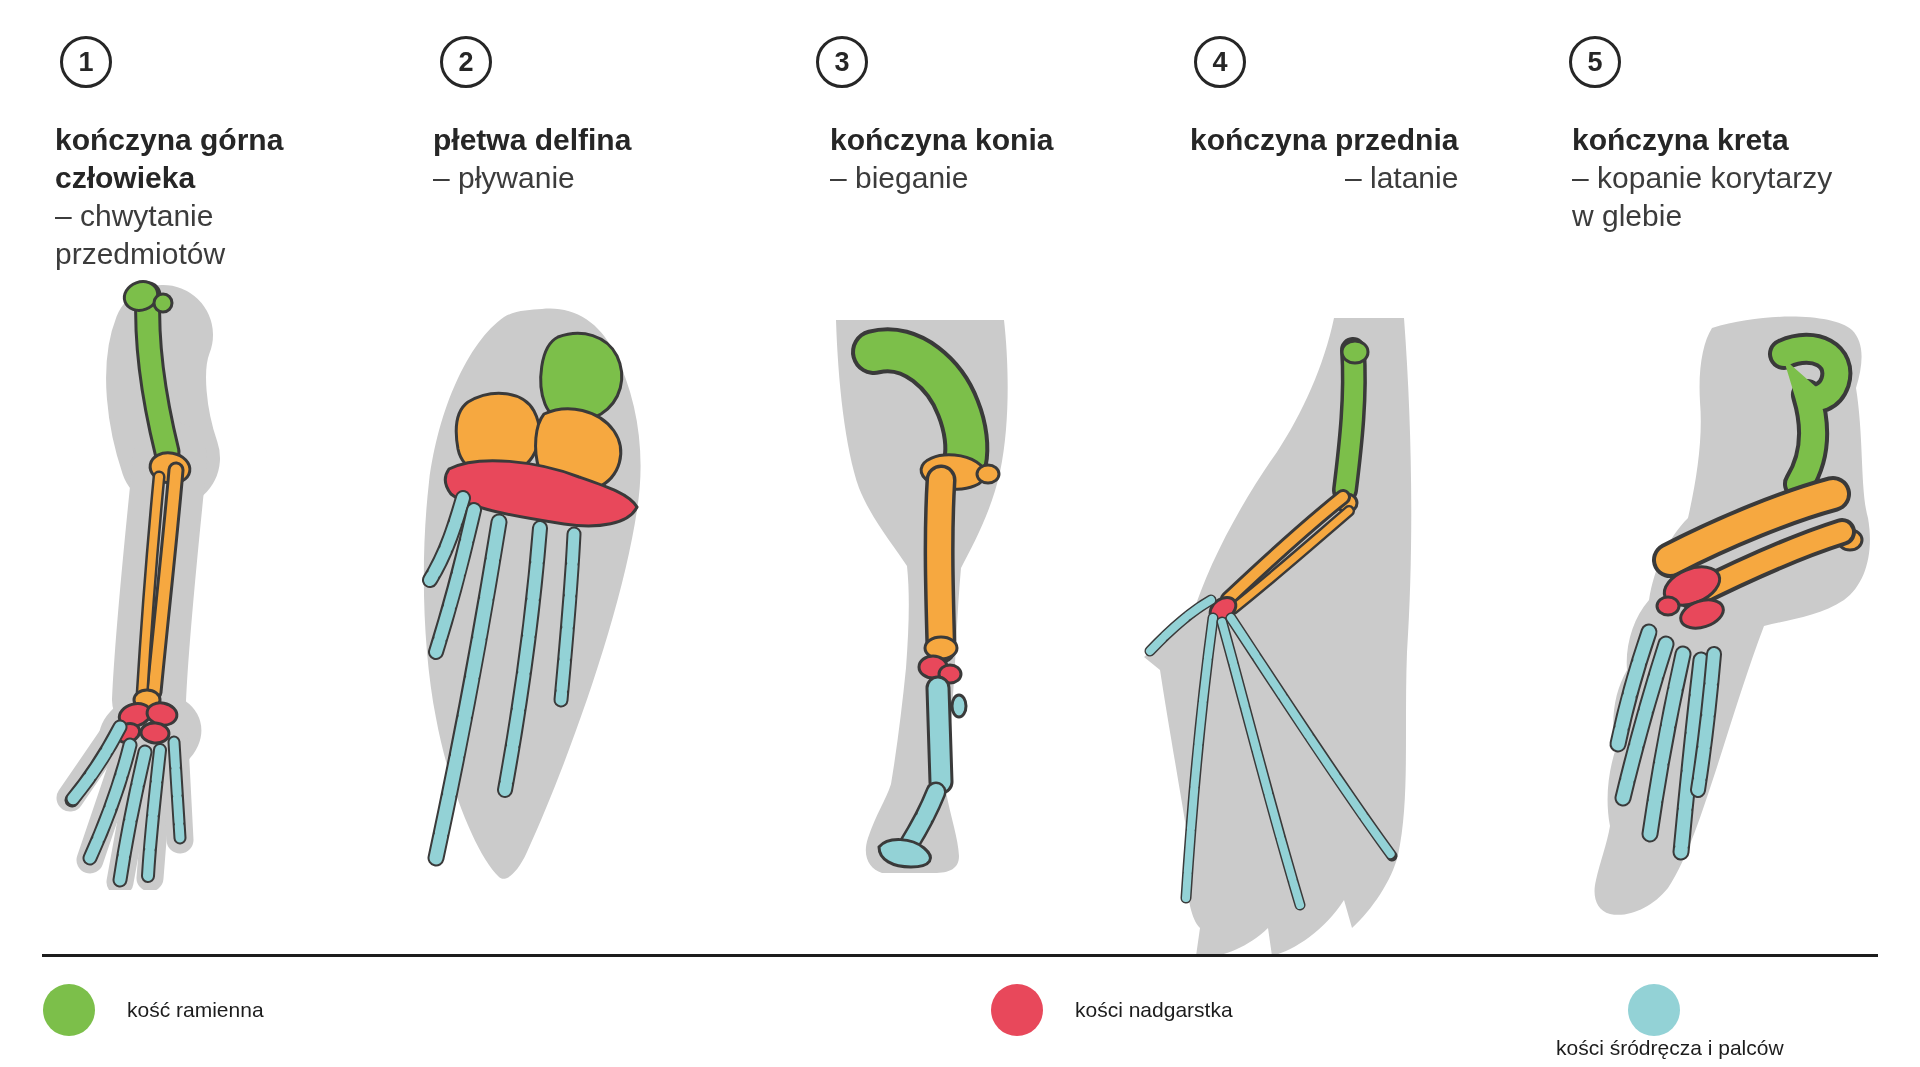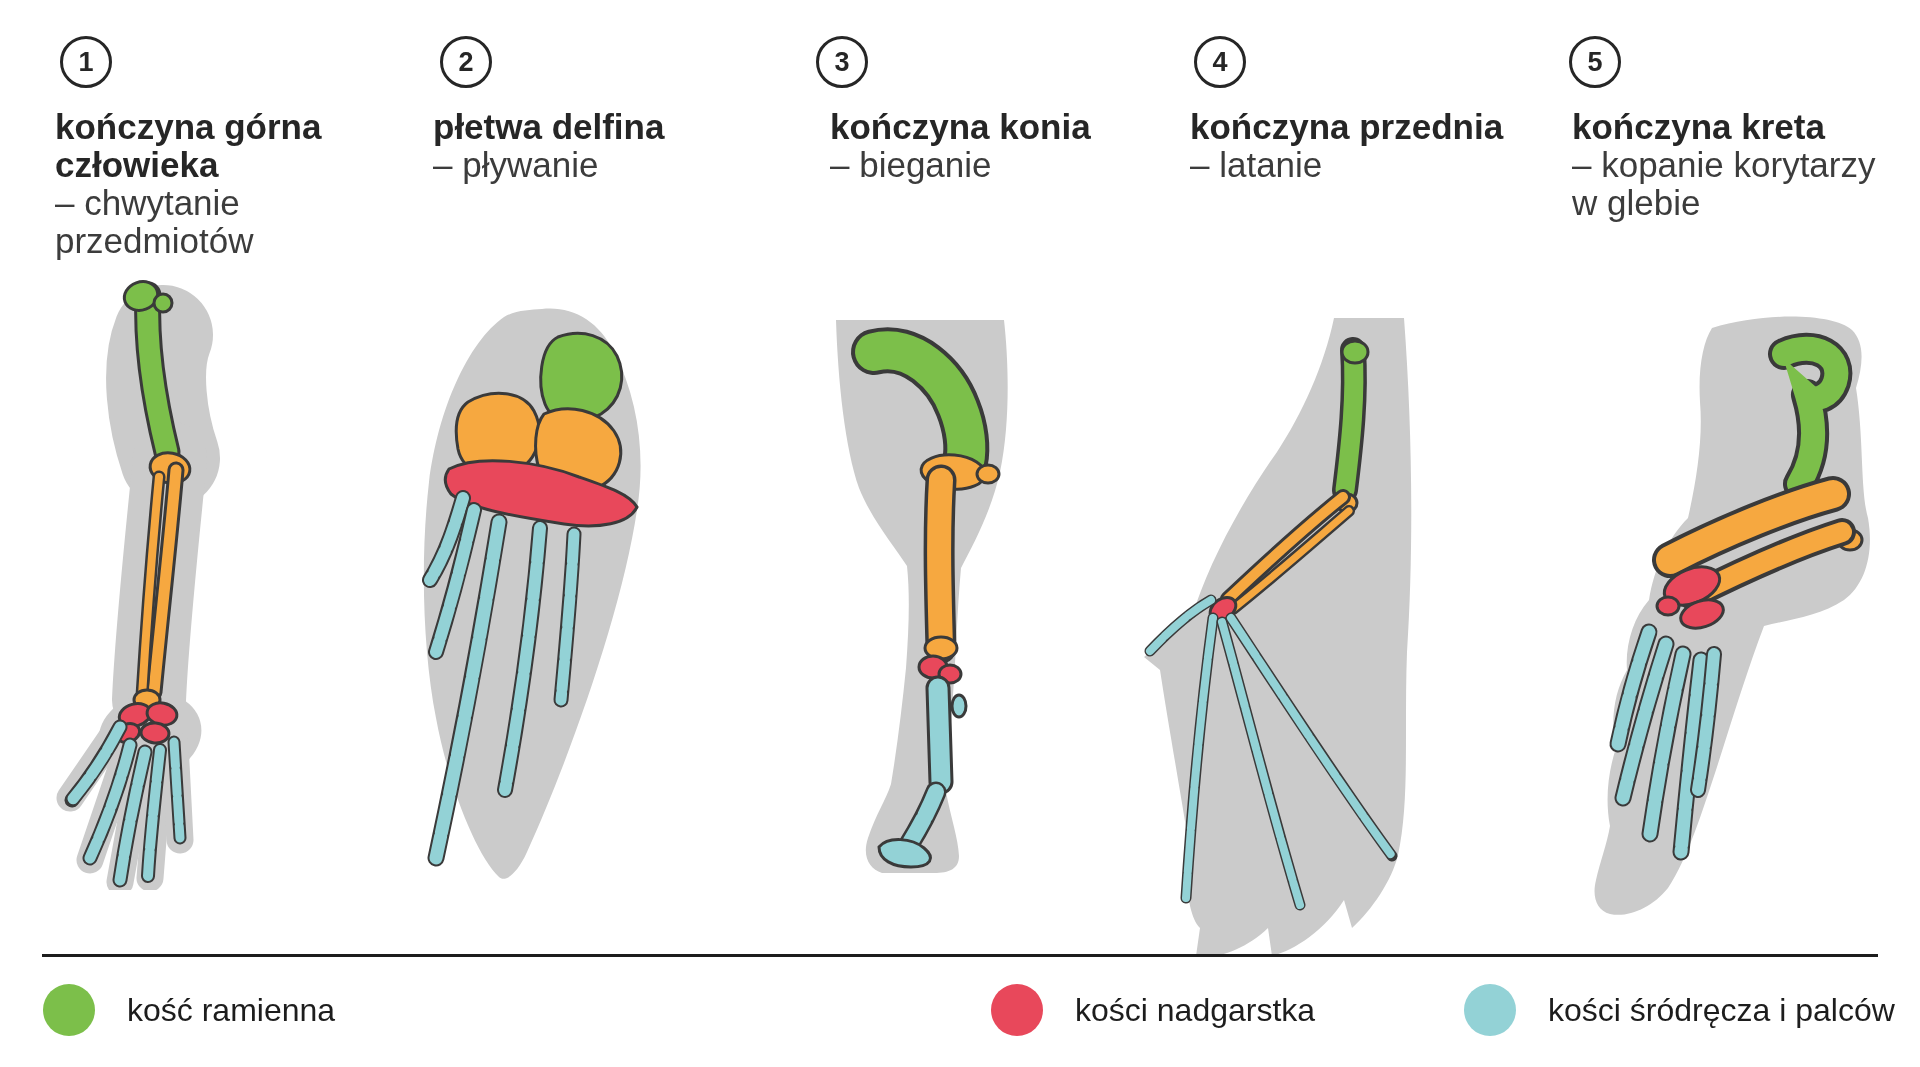--- a/index.html
+++ b/index.html
@@ -1,42 +1,42 @@
 <!DOCTYPE html>
 <html lang="pl"><head>
 <meta charset="utf-8">
 <style>
   html,body{margin:0;padding:0;background:#ffffff;}
   #stage{position:relative;width:1920px;height:1067px;background:#ffffff;overflow:hidden;
          font-family:"Liberation Sans","DejaVu Sans",sans-serif;color:#262626;}
   .num-circle{position:absolute;width:52px;height:52px;border:3px solid #262626;border-radius:50%;
               box-sizing:border-box;display:flex;align-items:center;justify-content:center;
               font-size:27px;font-weight:bold;color:#262626;background:#fff;}
-  .panel-text{position:absolute;top:108px;font-size:35px;line-height:38px;color:#3c3c3c;}
+  .panel-text{position:absolute;top:121px;font-size:30px;line-height:38px;color:#3c3c3c;}
   .panel-text .bold{font-weight:bold;color:#262626;}
   .panel-svg{position:absolute;}
   
   .sil{fill:#CBCBCB;stroke:none;}
   .silst{fill:none;stroke:#CBCBCB;stroke-linecap:round;stroke-linejoin:round;}
   .o{fill:none;stroke:#3A3A3A;stroke-linecap:round;stroke-linejoin:round;}
   .sg{fill:none;stroke:#7CBF4A;stroke-linecap:round;}
   .sor{fill:none;stroke:#F6A840;stroke-linecap:round;}
   .sbl{fill:none;stroke:#93D2D6;stroke-linecap:round;}
   .g{fill:#7CBF4A;stroke:#3A3A3A;stroke-width:3;}
   .or{fill:#F6A840;stroke:#3A3A3A;stroke-width:3;}
   .rd{fill:#E8485B;stroke:#3A3A3A;stroke-width:3;}
   .bl{fill:#93D2D6;stroke:#3A3A3A;stroke-width:3;}
   
   #divider{position:absolute;left:42px;top:954px;width:1836px;height:3px;background:#1d1d1d;}
   .legend-item{position:absolute;top:984px;height:52px;display:flex;align-items:center;}
   .swatch{width:52px;height:52px;border-radius:50%;flex:0 0 auto;}
   .sw-green{background:#7CBF4A;} .sw-orange{background:#F6A840;}
   .sw-red{background:#E8485B;} .sw-blue{background:#93D2D6;}
-  .legend-label{margin-left:32px;font-size:32px;color:#1d1d1d;white-space:nowrap;}
-  .p1{left:55px;} .p2{left:433px;} .p3{left:830px;} .p4{left:1190px;} .p5{left:1572px;}
+  .legend-label{margin-left:32px;font-size:21px;color:#1d1d1d;white-space:nowrap;}
+  .p1{left:55px;} .p2{left:433px;} .p3{left:830px;} .p4{left:1190px;text-align:right;} .p5{left:1572px;}
 </style>
 </head>
 <body>
 
 <div id="stage">
 
   <div class="num-circle" style="left:60px;top:36px;">
       <span>1</span>
     </div>
   <div class="num-circle" style="left:440px;top:36px;">
@@ -244,18 +244,18 @@
   <div id="divider"></div>
 
   <div class="legend-item" style="left:43px;">
     <span class="swatch sw-green"></span>
     <span class="legend-label">kość ramienna</span>
   </div>
   <div class="legend-item" style="left:991px;">
     <span class="swatch sw-red"></span>
     <span class="legend-label">kości nadgarstka</span>
   </div>
-  <div class="legend-item" style="left:1464px;">
+  <div class="legend-item" style="left:1524px;flex-direction:column;">
     <span class="swatch sw-blue"></span>
     <span class="legend-label">kości śródręcza i palców</span>
   </div>
 
 </div>
 
 </body></html>

